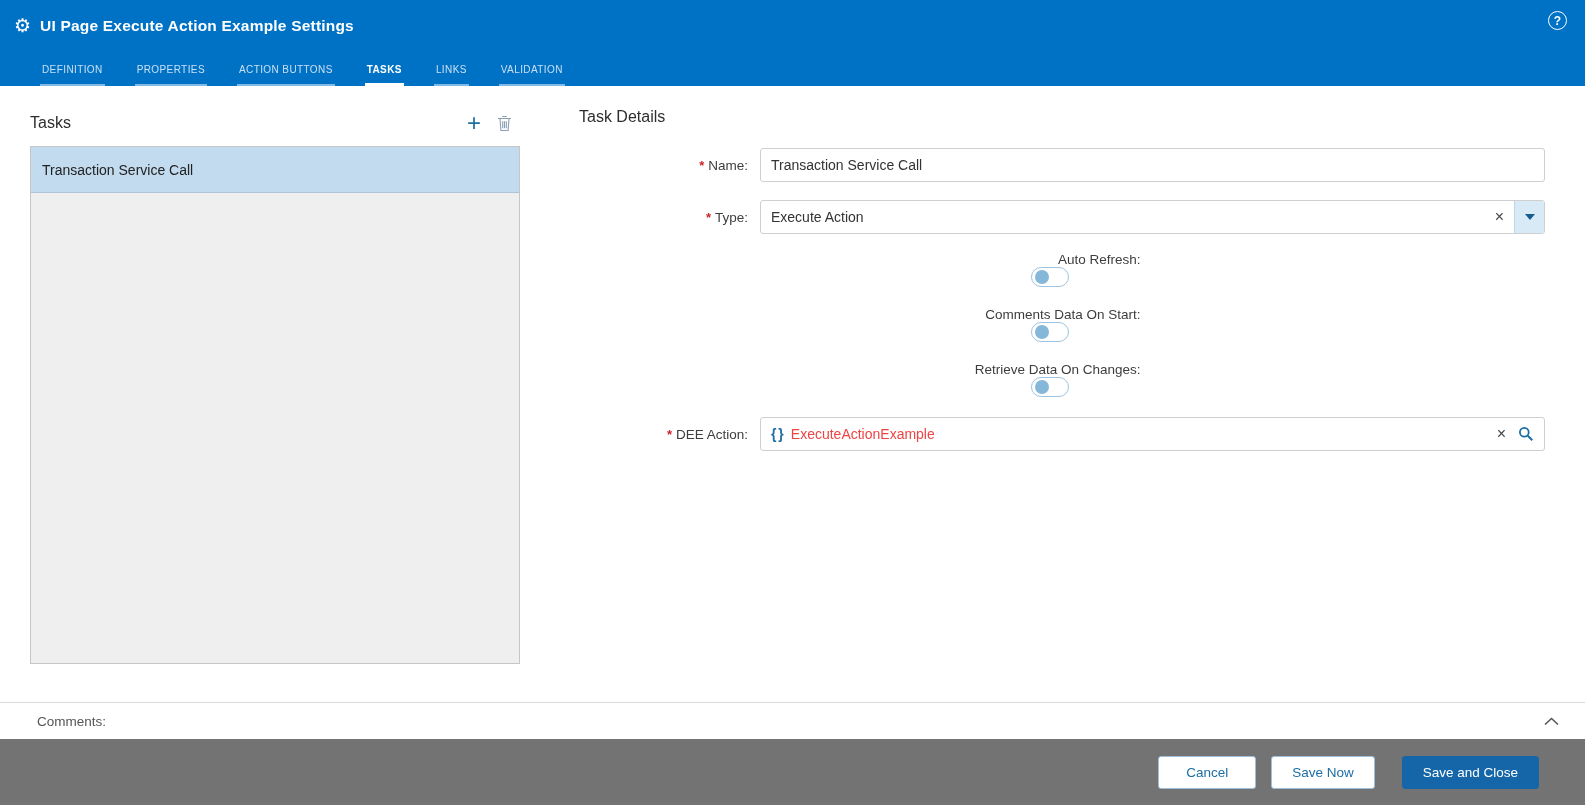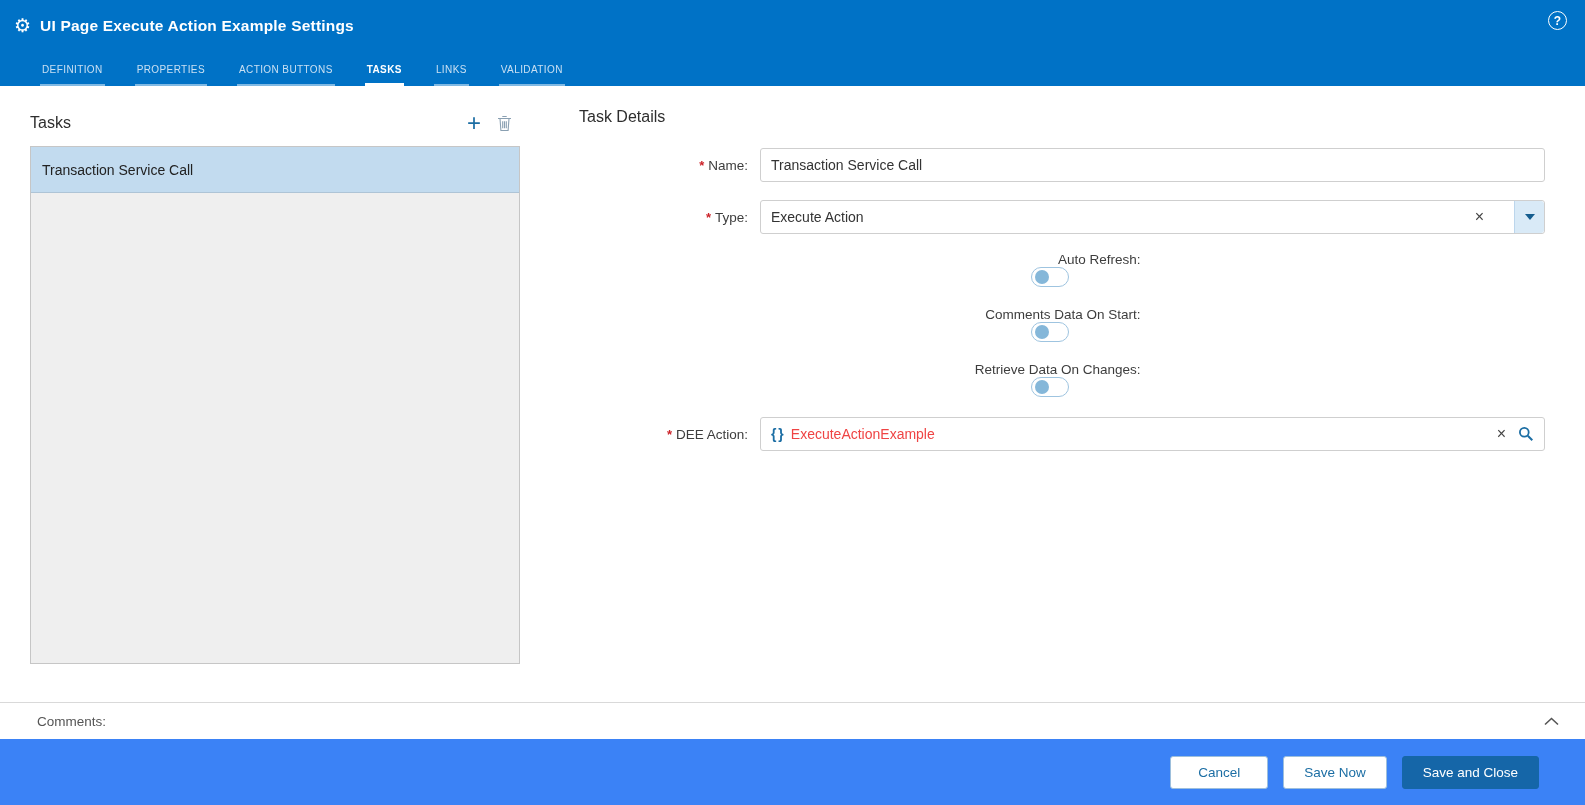--- a/index.html
+++ b/index.html
@@ -62,21 +62,21 @@
   .form-control { flex:1 1 auto; }
 
   .text-input {
     width:100%; height:34px; border:1px solid #cfcfcf; border-radius:3px;
     font-family:"Liberation Sans", sans-serif; font-size:14px; color:#333;
     padding:0 10px; background:#fff; outline:none;
   }
 
   .combo {
     width:100%; height:34px; border:1px solid #cfcfcf; border-radius:3px;
-    display:flex; align-items:center; background:#fff; overflow:hidden;gap:20px;
+    display:flex; align-items:center; background:#fff; overflow:hidden;
   }
   .combo-value { flex:1 1 auto; padding:0 10px; font-size:14px; color:#333; }
   .clear-icon {
     color:#444; font-size:16px; padding:0 10px; cursor:pointer; line-height:32px;
   }
   .combo-drop {
     width:30px; height:100%; background:#d9eaf7; border-left:1px solid #bcd6ec;
     display:flex; align-items:center; justify-content:center; cursor:pointer;
     border-radius:0 3px 3px 0;
   }
@@ -105,30 +105,30 @@
   
   .comments-bar {
     flex:0 0 auto; height:37px; border-top:1px solid #d9d9d9; background:#fff;
     display:flex; align-items:center; padding:0 22px 0 37px;
   }
   .comments-label { font-size:13.5px; color:#555; }
   .collapse-chevron { margin-left:auto; cursor:pointer; display:flex; align-items:center; padding:4px; }
 
   
   .footer {
-    flex:0 0 auto; height:66px; background:#3b82f6;
+    flex:0 0 auto; height:66px; background:#737373;
     display:flex; align-items:center; justify-content:flex-end; gap:15px; padding-right:46px;
   }
   .btn {
     height:33px; padding:0 20px; border-radius:3px; font-size:13.5px;
     font-family:"Liberation Sans", sans-serif; cursor:pointer;
     display:inline-flex; align-items:center; justify-content:center;
   }
   .btn.secondary { background:#fff; border:1px solid #9dbfdc; color:#1c6ea4; min-width:98px; }
-  .btn.primary { background:#1566a8; border:1px solid #1566a8; color:#fff; min-width:116px; }
+  .btn.primary { background:#1566a8; border:1px solid #1566a8; color:#fff; min-width:116px;margin-left:12px; }
 </style>
 </head>
 <body>
 
 <div class="app">
 
   <div class="header">
     <div class="title-row">
       <span class="gear-icon">⚙</span>
       <span class="page-title">UI Page Execute Action Example Settings</span>

